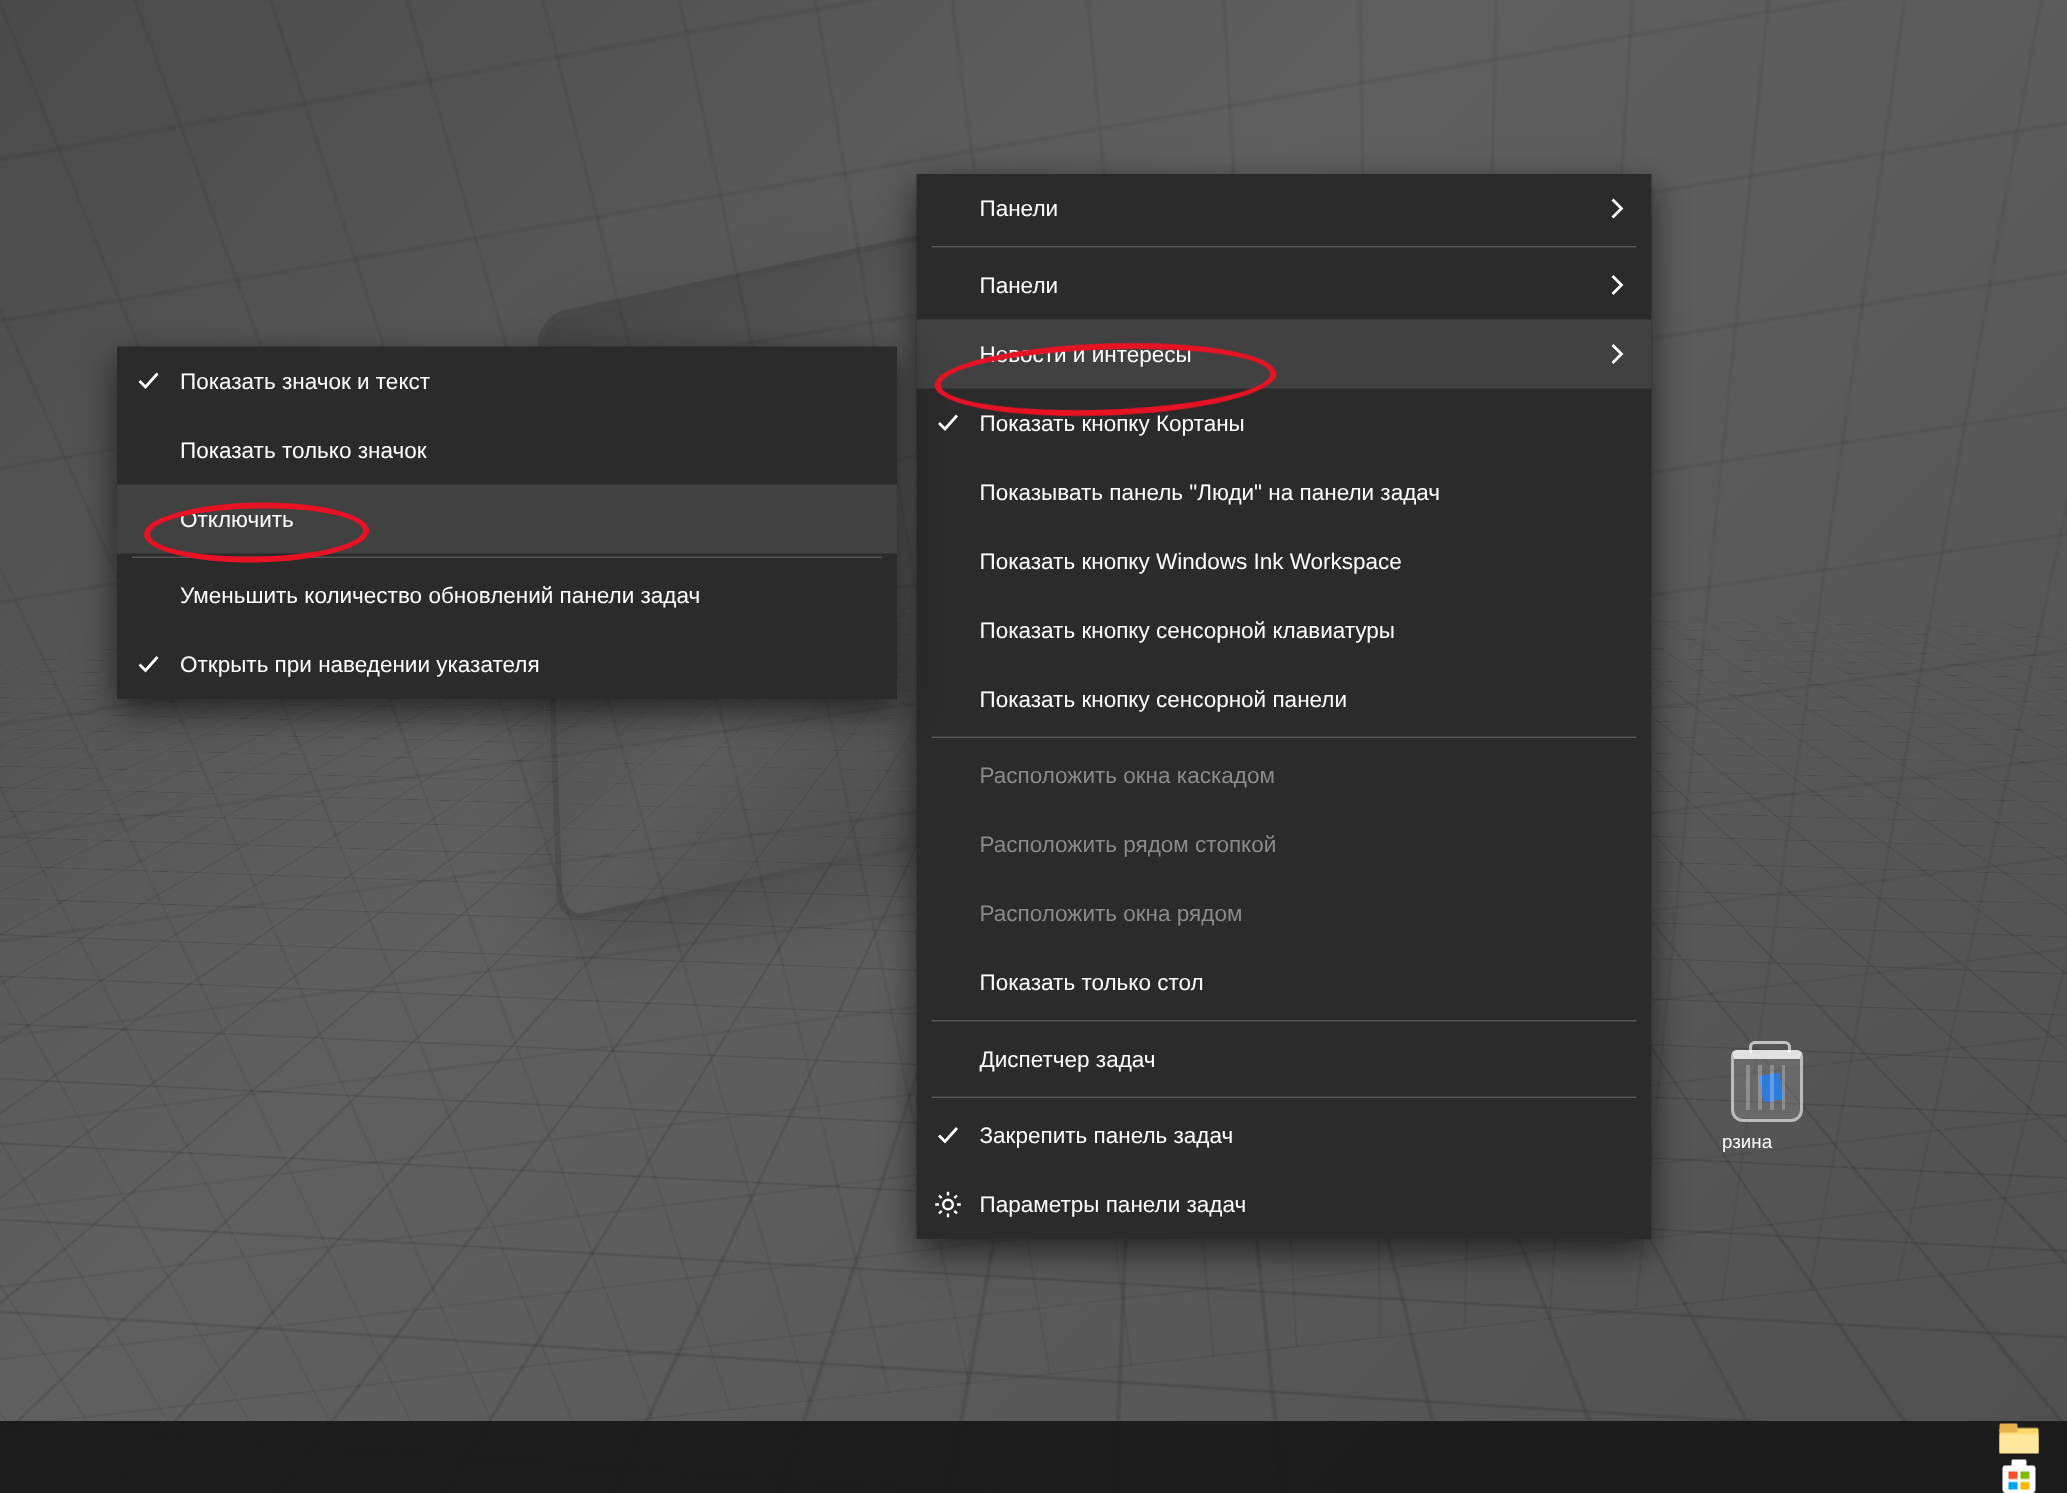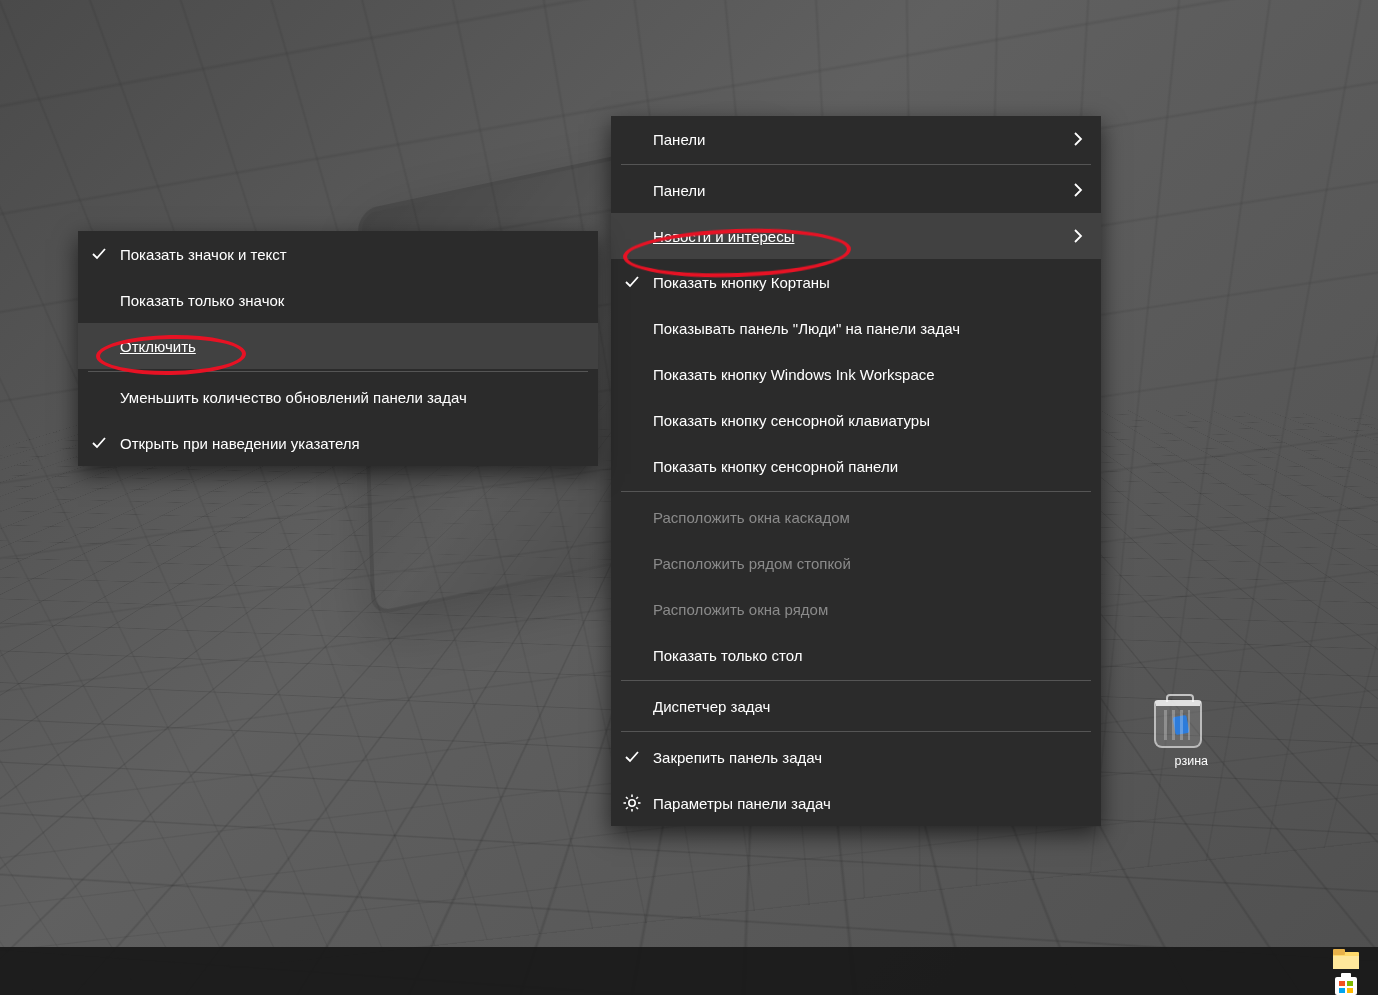--- a/index.html
+++ b/index.html
@@ -37,21 +37,21 @@
   }
   .laptop-hint::after{
     content:""; position:absolute; top:20px; right:20px; width:30px; height:60px;
     background: radial-gradient(circle,#6fe8ff 0%,#1aa9d6 70%);
     border-radius:6px;
   }
 
   
   .recycle-bin {
     position:absolute; right:170px; top:700px; width:60px;
-    text-align:right; color:#fff; font-size:12.5px;
+    text-align:left; color:#fff; font-size:12.5px;
   }
   .recycle-bin .bin {
     width:48px; height:48px; margin:0 auto 6px;
     border:2px solid rgba(255,255,255,0.55);
     border-top:6px solid rgba(255,255,255,0.8);
     border-radius:4px 4px 8px 8px;
     position:relative; background:rgba(255,255,255,0.12);
   }
   .recycle-bin .bin::before{
     content:""; position:absolute; top:-12px; left:10px; width:24px; height:6px;
@@ -70,21 +70,21 @@
   
   .context-menu {
     position:absolute; background:#2b2b2b; color:#fff;
     box-shadow:0 8px 22px rgba(0,0,0,0.6);
     font-size:15px;
   }
   .context-menu .item {
     display:flex; align-items:center; height:46px;
     padding:0 18px 0 0; cursor:default; position:relative;
   }
-  .context-menu .item:hover, .context-menu .item.hover { background:#414141;text-decoration:underline; }
+  .context-menu .item:hover, .context-menu .item.hover { background:#414141; }
   .context-menu .item.disabled { color:#8a8a8a; }
   .context-menu .icon-slot { width:42px; display:flex; align-items:center; justify-content:center; }
   .context-menu .label { flex:1; white-space:nowrap; }
   .context-menu .sep { height:1px; margin:2px 10px; background:#555; }
   .context-menu .chev { margin-left:12px; }
 
   
   .menu-left { left:78px; top:231px; width:520px; }
   .menu-right { left:611px; top:116px; width:490px; }
 

